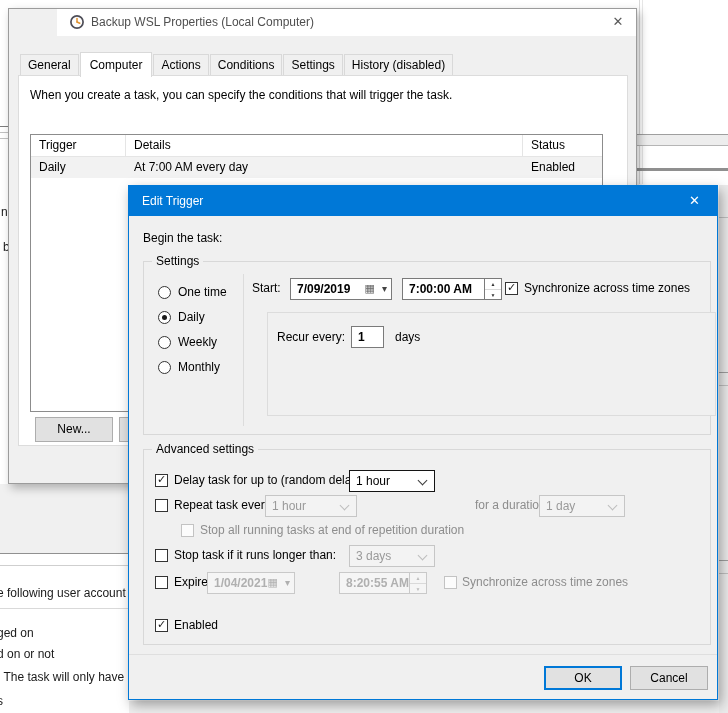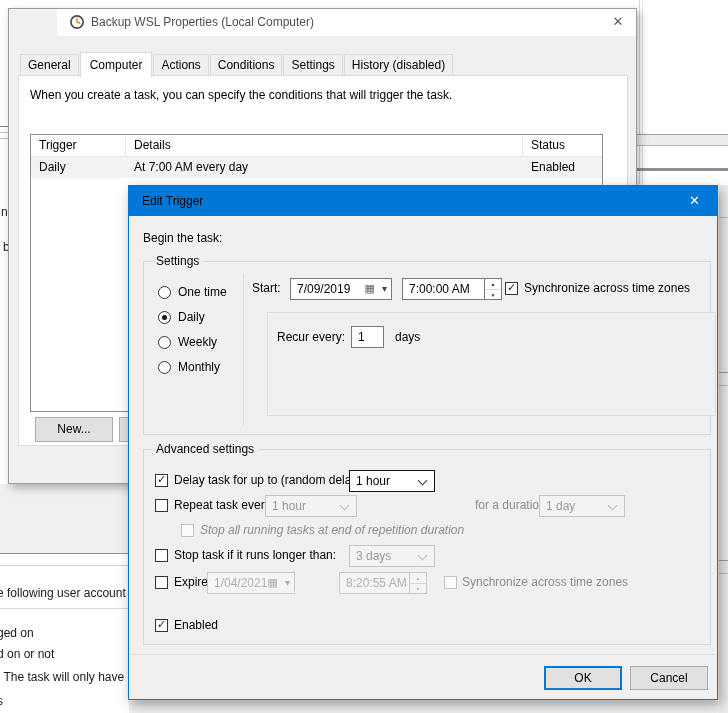--- a/index.html
+++ b/index.html
@@ -50,39 +50,39 @@
   .pw-new { left:16px; top:341px; width:78px; height:25px; line-height:23px; }
   .pw-edit-sliver { left:100px; top:341px; width:14px; height:25px; }
 
   
   .edlg {
     left:128px; top:185px; width:590px; height:515px;
     background:#f0f0f0; border:1px solid #0078d7;
     box-shadow:3px 5px 12px rgba(0,0,0,0.35); z-index:10;
   }
   .ed-titlebar { left:0; top:0; right:0; height:30px; background:#0078d7; }
-  .ed-title { left:13px; top:8px; color:#000000; }
+  .ed-title { left:13px; top:8px; color:#ffffff; }
   .ed-close { width:45px; height:30px; right:0; top:0; text-align:center;
               line-height:30px; color:#fff; font-size:13px; }
 
   .grp { border:1px solid #d8d8d8; background:#f0f0f0; }
   .grp-label { position:absolute; top:-8px; left:8px; background:#f0f0f0; padding:0 4px; }
 
   
   .combo { background:#fff; border:1px solid #7a7a7a; height:22px; }
   .combo .val { position:absolute; left:6px; top:3px; white-space:nowrap; }
   .chev { position:absolute; right:8px; top:6px; width:7px; height:7px;
           border-right:1.4px solid #3c3c3c; border-bottom:1.4px solid #3c3c3c;
           transform:rotate(45deg); }
   .combo.focused { border:1px solid #141414; }
   .combo.dis { background:#f3f3f3; border-color:#c6c6c6; }
   .combo.dis .val { color:#9a9a9a; }
   .combo.dis .chev { border-color:#bdbdbd; }
 
-  .field { background:#fff; border:1px solid #7a7a7a; height:22px; }
+  .field { background:#fff; border:1px solid #7a7a7a; height:22px;font-weight:bold; }
   .field.dis { background:#f5f5f5; border-color:#c9c9c9; }
   .field.dis .val, .field.dis .icn { color:#b0b0b0 !important; }
   .field .val { position:absolute; left:6px; top:3px; white-space:nowrap; }
   .cal-icn { position:absolute; right:16px; top:3px; font-size:11px; color:#666; }
   .dd-icn  { position:absolute; right:4px; top:4px; font-size:10px; color:#444; }
   .spin { position:absolute; right:0; top:0; bottom:0; width:17px;
           border-left:1px solid #7a7a7a; display:flex; flex-direction:column; }
   .field.dis .spin { border-color:#c9c9c9; }
   .spin span { flex:1; text-align:center; font-size:5px; line-height:10px; color:#333; }
   .field.dis .spin span { color:#bdbdbd; }
@@ -249,21 +249,21 @@
       <span class="val">1 hour</span>
       <span class="chev"></span>
     </span>
     <span class="abs lbl dis-t" style="left:331px;top:48px;">for a duration of:</span>
     <span class="abs combo dis" style="left:395px;top:45px;width:86px;">
       <span class="val">1 day</span>
       <span class="chev"></span>
     </span>
 
     <span class="abs cb dis" style="left:37px;top:74px;"></span>
-    <span class="abs lbl dis-t" style="left:56px;top:73px;font-style:italic;">Stop all running tasks at end of repetition duration</span>
+    <span class="abs lbl dis-t" style="left:56px;top:73px;">Stop all running tasks at end of repetition duration</span>
 
     <span class="abs cb" style="left:11px;top:99px;"></span>
     <span class="abs lbl" style="left:30px;top:98px;">Stop task if it runs longer than:</span>
     <span class="abs combo dis" style="left:205px;top:95px;width:86px;">
       <span class="val">3 days</span>
       <span class="chev"></span>
     </span>
 
     <span class="abs cb" style="left:11px;top:126px;"></span>
     <span class="abs lbl" style="left:30px;top:125px;">Expire:</span>

